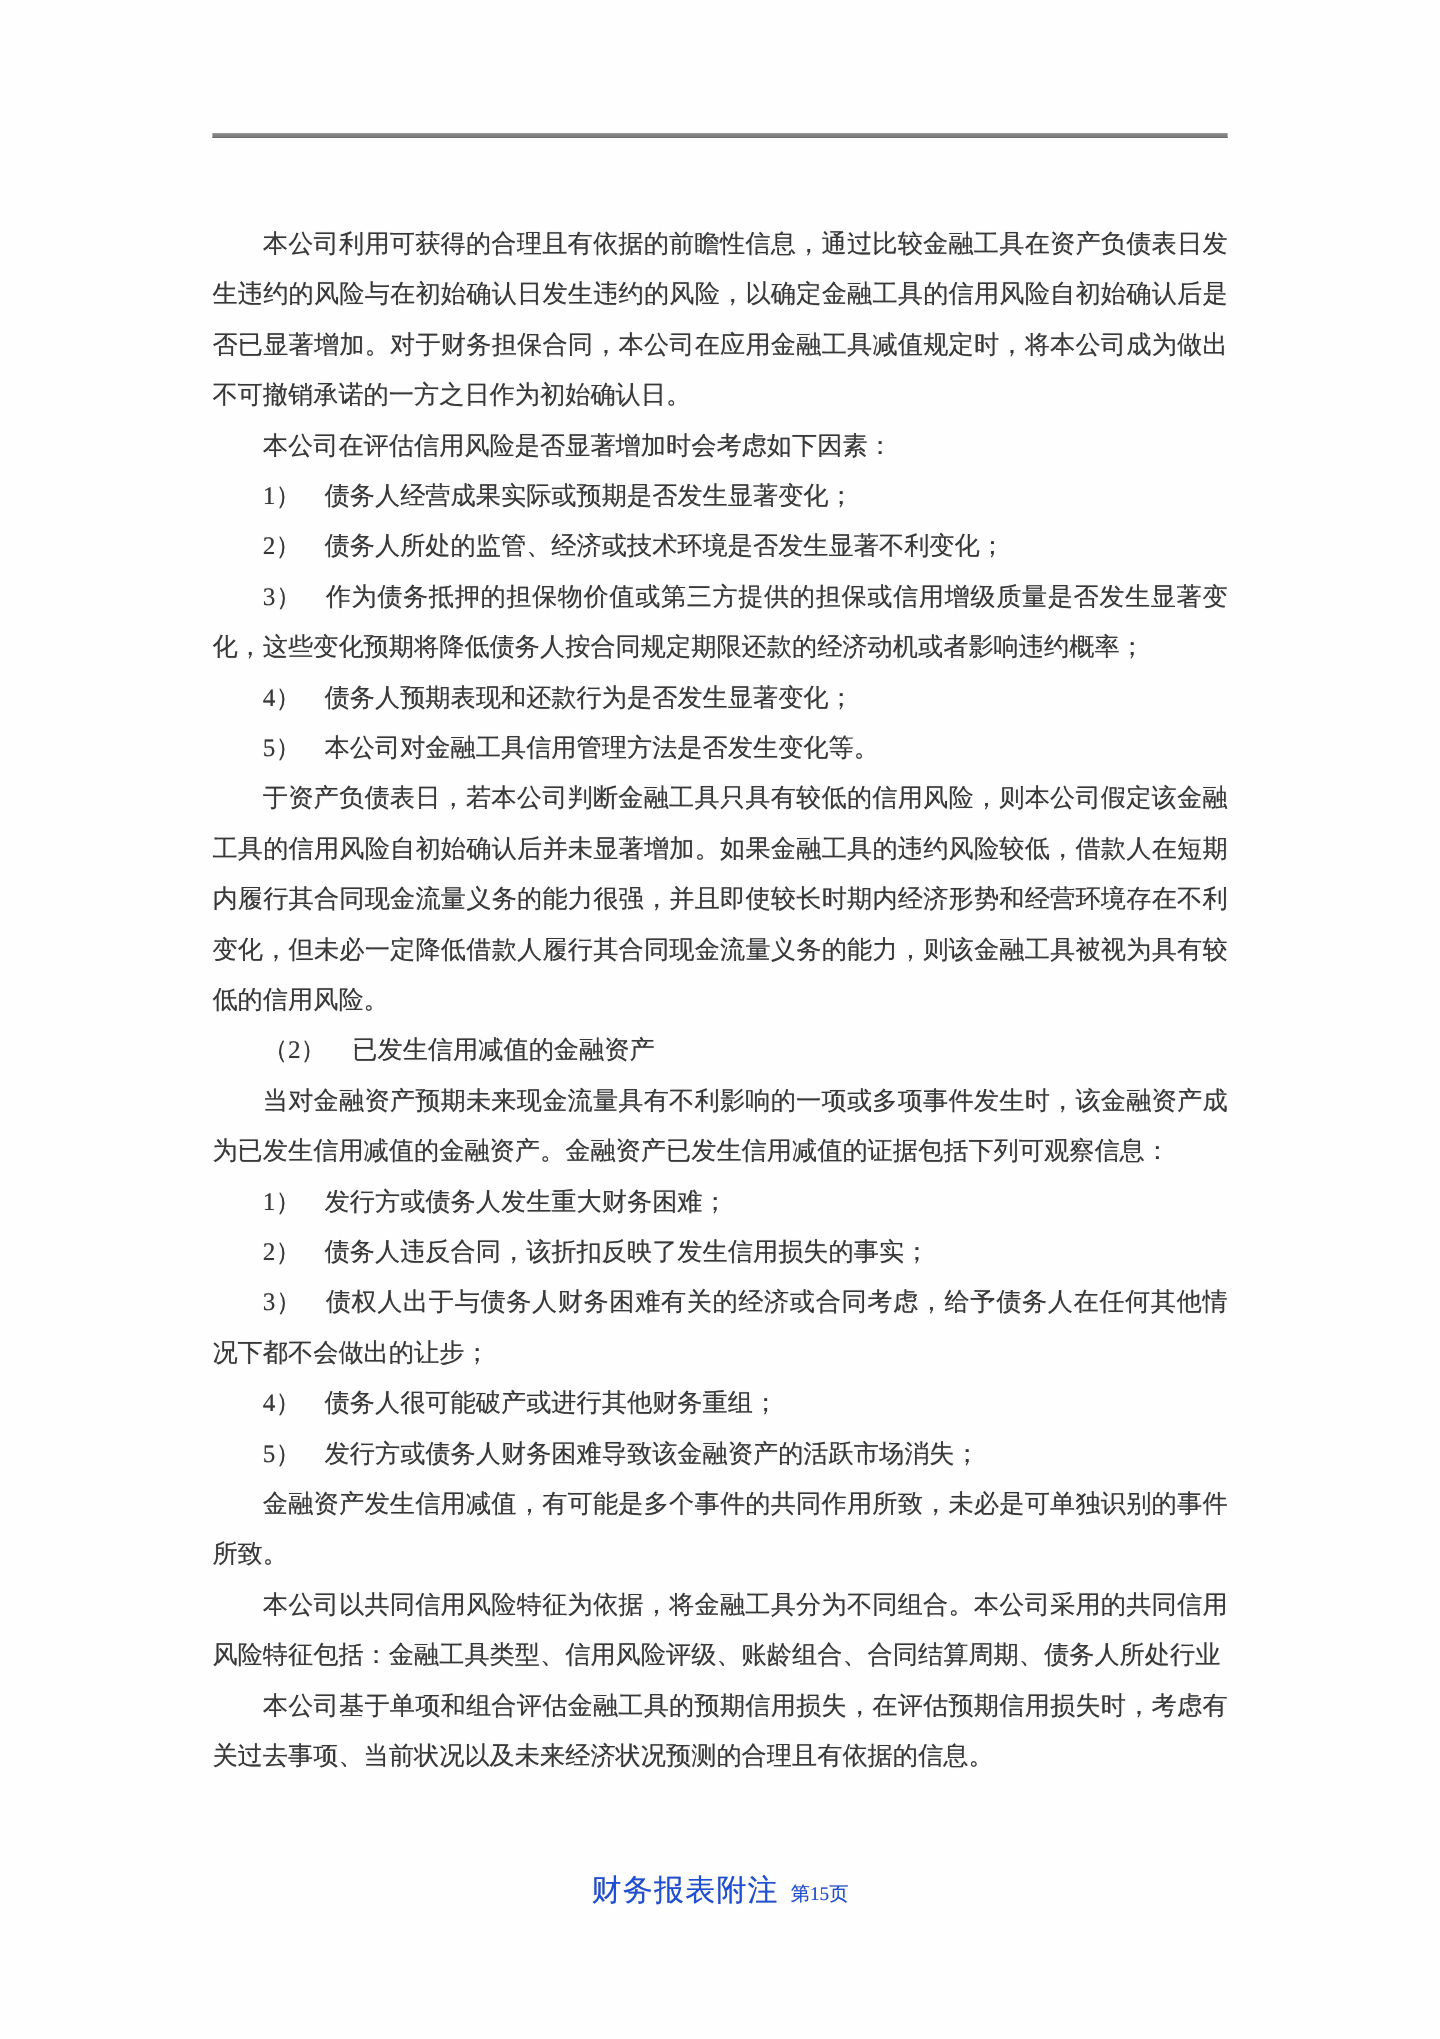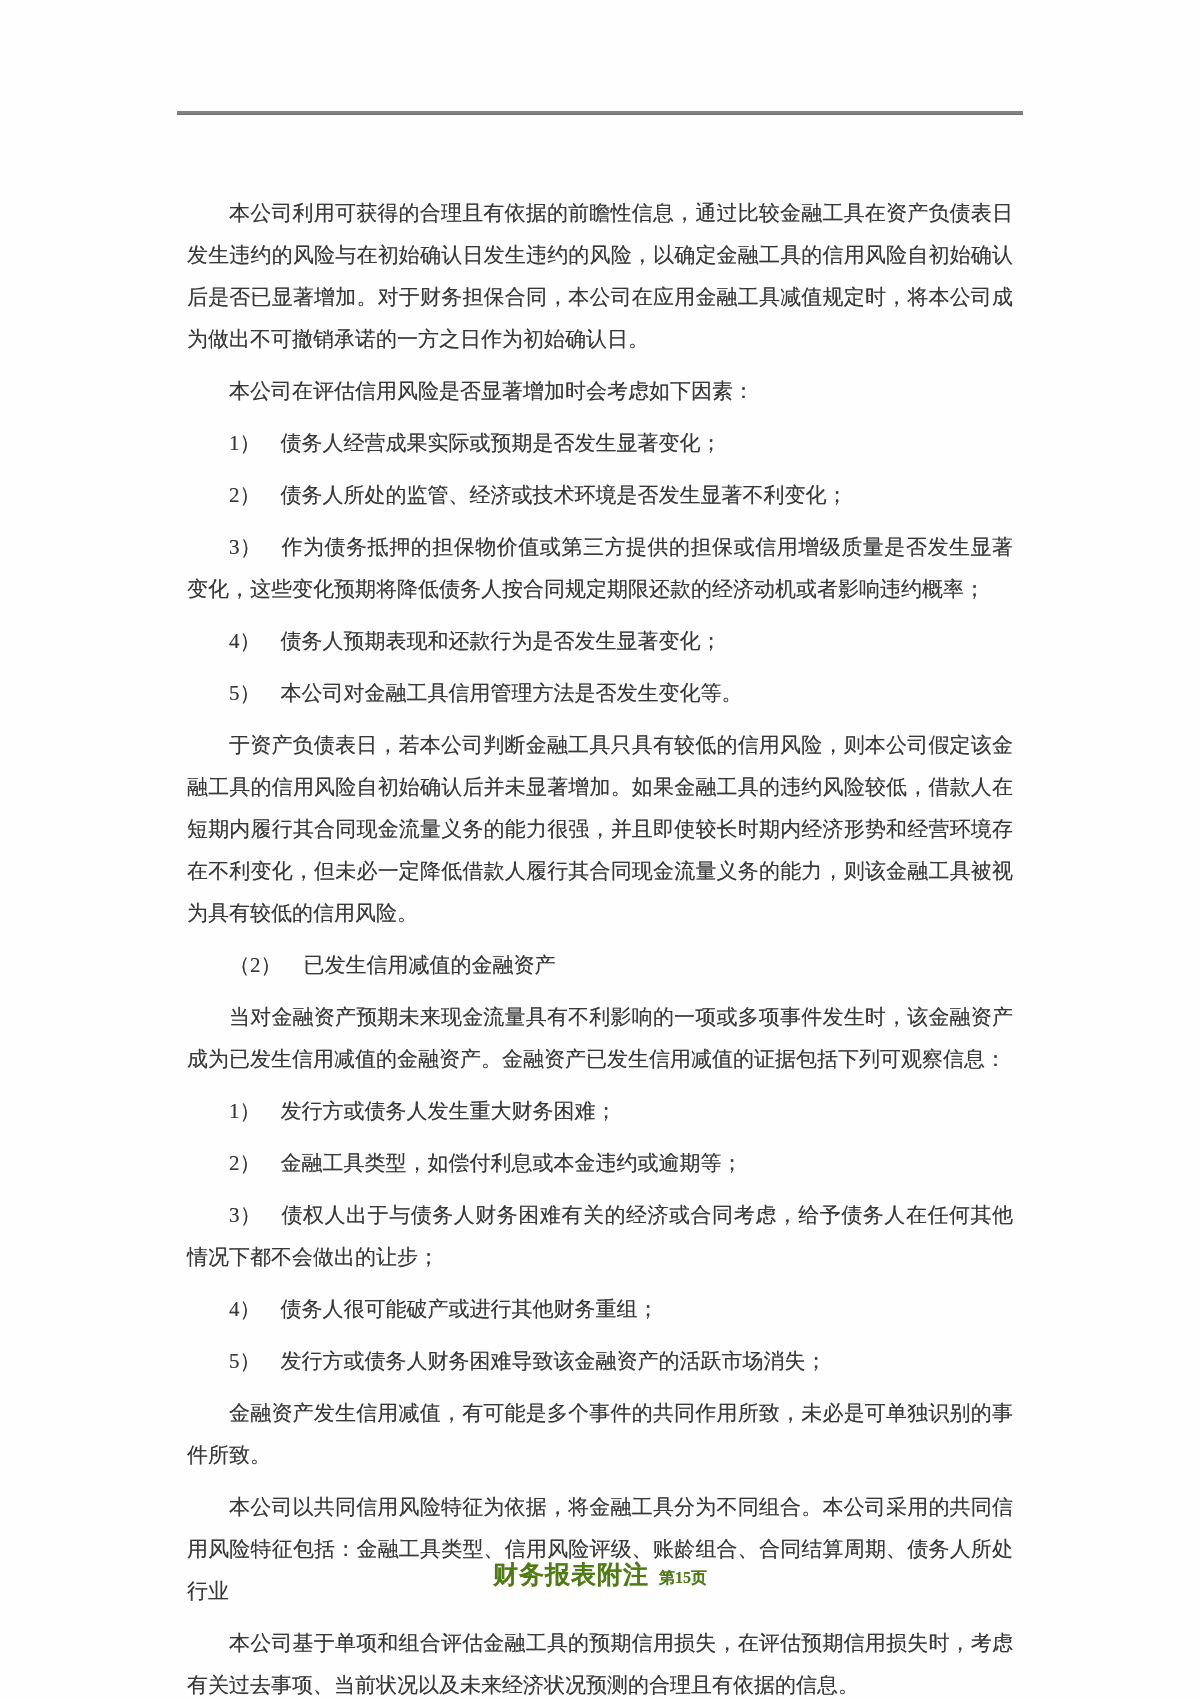--- a/index.html
+++ b/index.html
@@ -29,42 +29,41 @@
     position: absolute;
     left: 177px;
     top: 182px;
     width: 846px;
     font-size: 21px;
     line-height: 42px;
     text-align: justify;
     text-shadow: 0 0 0.6px rgba(56,56,56,0.55);
   }
   .content p {
-    margin: 10px;
+    margin: 0;
     padding: 0;
     text-indent: 2em;
   }
   .content p.heading {
     text-align: left;
   }
   .marker {
     margin-right: 0.95em;
   }
   .heading .marker {
     margin-right: 1.05em;
   }
   .footer {
     position: absolute;
     left: 0;
     top: 1558px;
     width: 100%;
     text-align: center;
-    color: #4d7c0f;
+    color: #1d4ed8;
     text-shadow: 0 0 0.6px rgba(70,70,70,0.5);
-    font-weight: bold;
   }
   .footer-main {
     font-size: 25px;
     letter-spacing: 1px;
   }
   .footer-page {
     font-size: 16px;
     margin-left: 10px;
   }
 </style>
@@ -80,21 +79,21 @@
       <p class="paragraph"><span>本公司在评估信用风险是否显著增加时会考虑如下因素：</span></p>
       <p class="list-item"><span class="marker">1）</span><span>债务人经营成果实际或预期是否发生显著变化；</span></p>
       <p class="list-item"><span class="marker">2）</span><span>债务人所处的监管、经济或技术环境是否发生显著不利变化；</span></p>
       <p class="list-item"><span class="marker">3）</span><span>作为债务抵押的担保物价值或第三方提供的担保或信用增级质量是否发生显著变化，这些变化预期将降低债务人按合同规定期限还款的经济动机或者影响违约概率；</span></p>
       <p class="list-item"><span class="marker">4）</span><span>债务人预期表现和还款行为是否发生显著变化；</span></p>
       <p class="list-item"><span class="marker">5）</span><span>本公司对金融工具信用管理方法是否发生变化等。</span></p>
       <p class="paragraph"><span>于资产负债表日，若本公司判断金融工具只具有较低的信用风险，则本公司假定该金融工具的信用风险自初始确认后并未显著增加。如果金融工具的违约风险较低，借款人在短期内履行其合同现金流量义务的能力很强，并且即使较长时期内经济形势和经营环境存在不利变化，但未必一定降低借款人履行其合同现金流量义务的能力，则该金融工具被视为具有较低的信用风险。</span></p>
       <p class="heading"><span class="marker">（2）</span><span>已发生信用减值的金融资产</span></p>
       <p class="paragraph"><span>当对金融资产预期未来现金流量具有不利影响的一项或多项事件发生时，该金融资产成为已发生信用减值的金融资产。金融资产已发生信用减值的证据包括下列可观察信息：</span></p>
       <p class="list-item"><span class="marker">1）</span><span>发行方或债务人发生重大财务困难；</span></p>
-      <p class="list-item"><span class="marker">2）</span><span>金融工具类型，如偿付利息或本金违约或逾期等；</span></p>
+      <p class="list-item"><span class="marker">2）</span><span>债务人违反合同，该折扣反映了发生信用损失的事实；</span></p>
       <p class="list-item"><span class="marker">3）</span><span>债权人出于与债务人财务困难有关的经济或合同考虑，给予债务人在任何其他情况下都不会做出的让步；</span></p>
       <p class="list-item"><span class="marker">4）</span><span>债务人很可能破产或进行其他财务重组；</span></p>
       <p class="list-item"><span class="marker">5）</span><span>发行方或债务人财务困难导致该金融资产的活跃市场消失；</span></p>
       <p class="paragraph"><span>金融资产发生信用减值，有可能是多个事件的共同作用所致，未必是可单独识别的事件所致。</span></p>
       <p class="paragraph"><span>本公司以共同信用风险特征为依据，将金融工具分为不同组合。本公司采用的共同信用风险特征包括：金融工具类型、信用风险评级、账龄组合、合同结算周期、债务人所处行业</span></p>
       <p class="paragraph"><span>本公司基于单项和组合评估金融工具的预期信用损失，在评估预期信用损失时，考虑有关过去事项、当前状况以及未来经济状况预测的合理且有依据的信息。</span></p>
     </div>
 
   <div class="footer">
     <span class="footer-main">财务报表附注</span><span class="footer-page">第15页</span>

